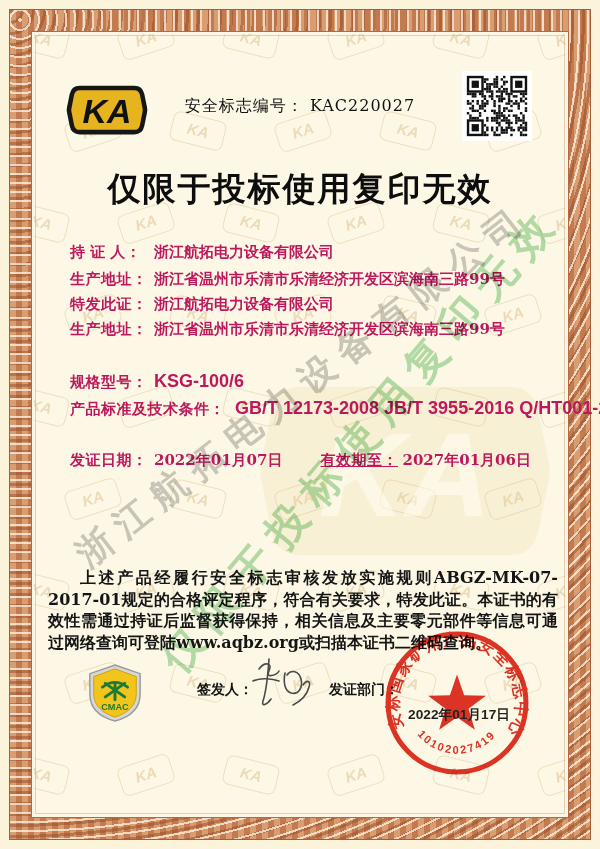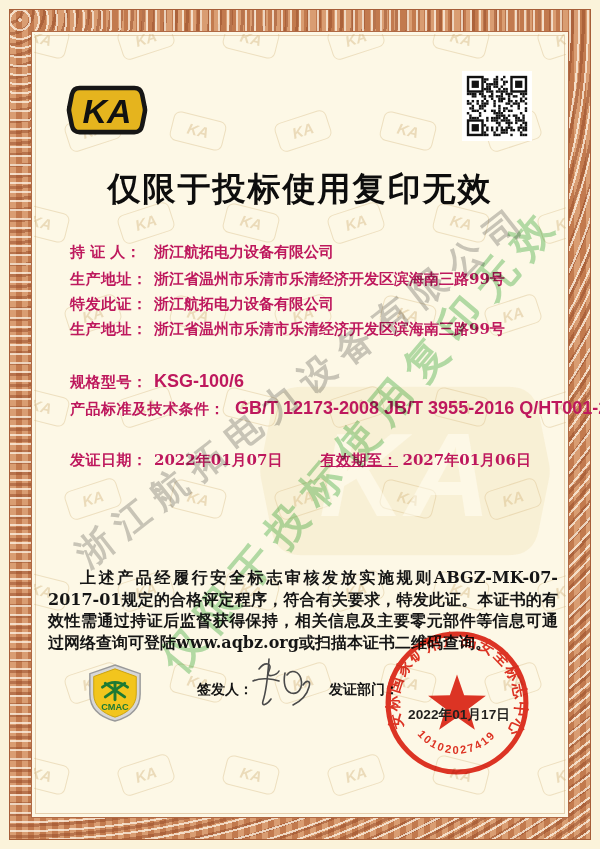--- a/index.html
+++ b/index.html
@@ -116,20 +116,24 @@
       <path d="M18,6 L102,6 Q112,6 114,16 L118,36 Q119,40 118,44 L114,64 Q112,74 102,74 L18,74 Q8,74 6,64 L2,44 Q1,40 2,36 L6,16 Q8,6 18,6 Z" fill="rgba(226,201,138,.32)"></path>
       <text x="60" y="58" font-size="48" font-weight="bold" font-style="italic" text-anchor="middle" fill="#fdf8e6" font-family="Liberation Sans, sans-serif">KA</text>
     </svg>
   </div>
 
   <div class="hdr-logo">
     <svg width="86" height="52" viewBox="0 0 120 80">
       <path d="M18,6 L102,6 Q112,6 114,16 L118,36 Q119,40 118,44 L114,64 Q112,74 102,74 L18,74 Q8,74 6,64 L2,44 Q1,40 2,36 L6,16 Q8,6 18,6 Z" fill="#e5b41e" stroke="#161616" stroke-width="7"></path>
       <text x="60" y="60" font-size="52" font-weight="bold" font-style="italic" text-anchor="middle" fill="#111" font-family="Liberation Sans, sans-serif">KA</text>
     </svg>
+  </div>
+  <div class="cert-line">
+    <span>安全标志编号：</span>
+    <span>KAC220027</span>
   </div>
   <svg class="qr" id="qrsvg" viewBox="0 0 29 29">
       <rect x="0" y="0" width="29" height="29" fill="#fff"></rect>
       <rect x="2" y="9" width="1" height="1" fill="#111"></rect>
       <rect x="2" y="12" width="1" height="1" fill="#111"></rect>
       <rect x="2" y="13" width="1" height="1" fill="#111"></rect>
       <rect x="2" y="17" width="1" height="1" fill="#111"></rect>
       <rect x="3" y="9" width="1" height="1" fill="#111"></rect>
       <rect x="3" y="13" width="1" height="1" fill="#111"></rect>
       <rect x="3" y="15" width="1" height="1" fill="#111"></rect>

